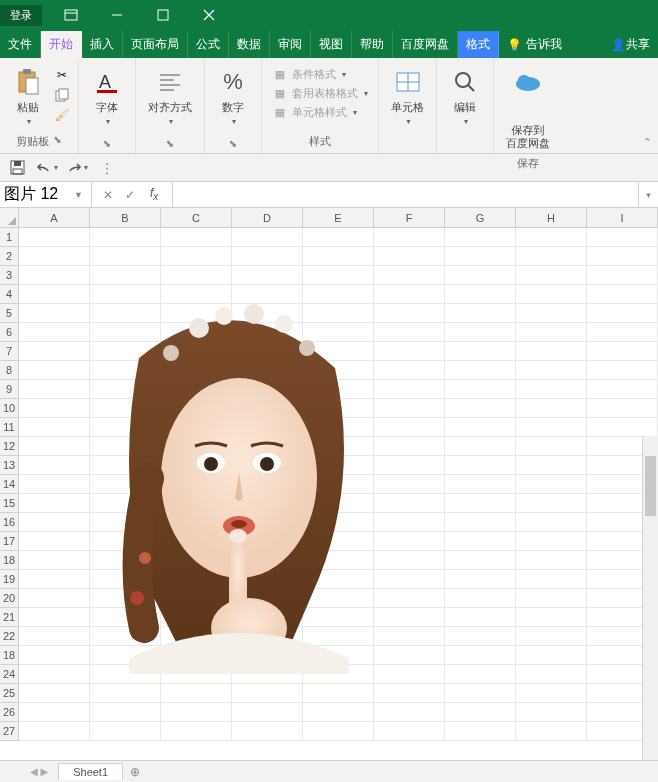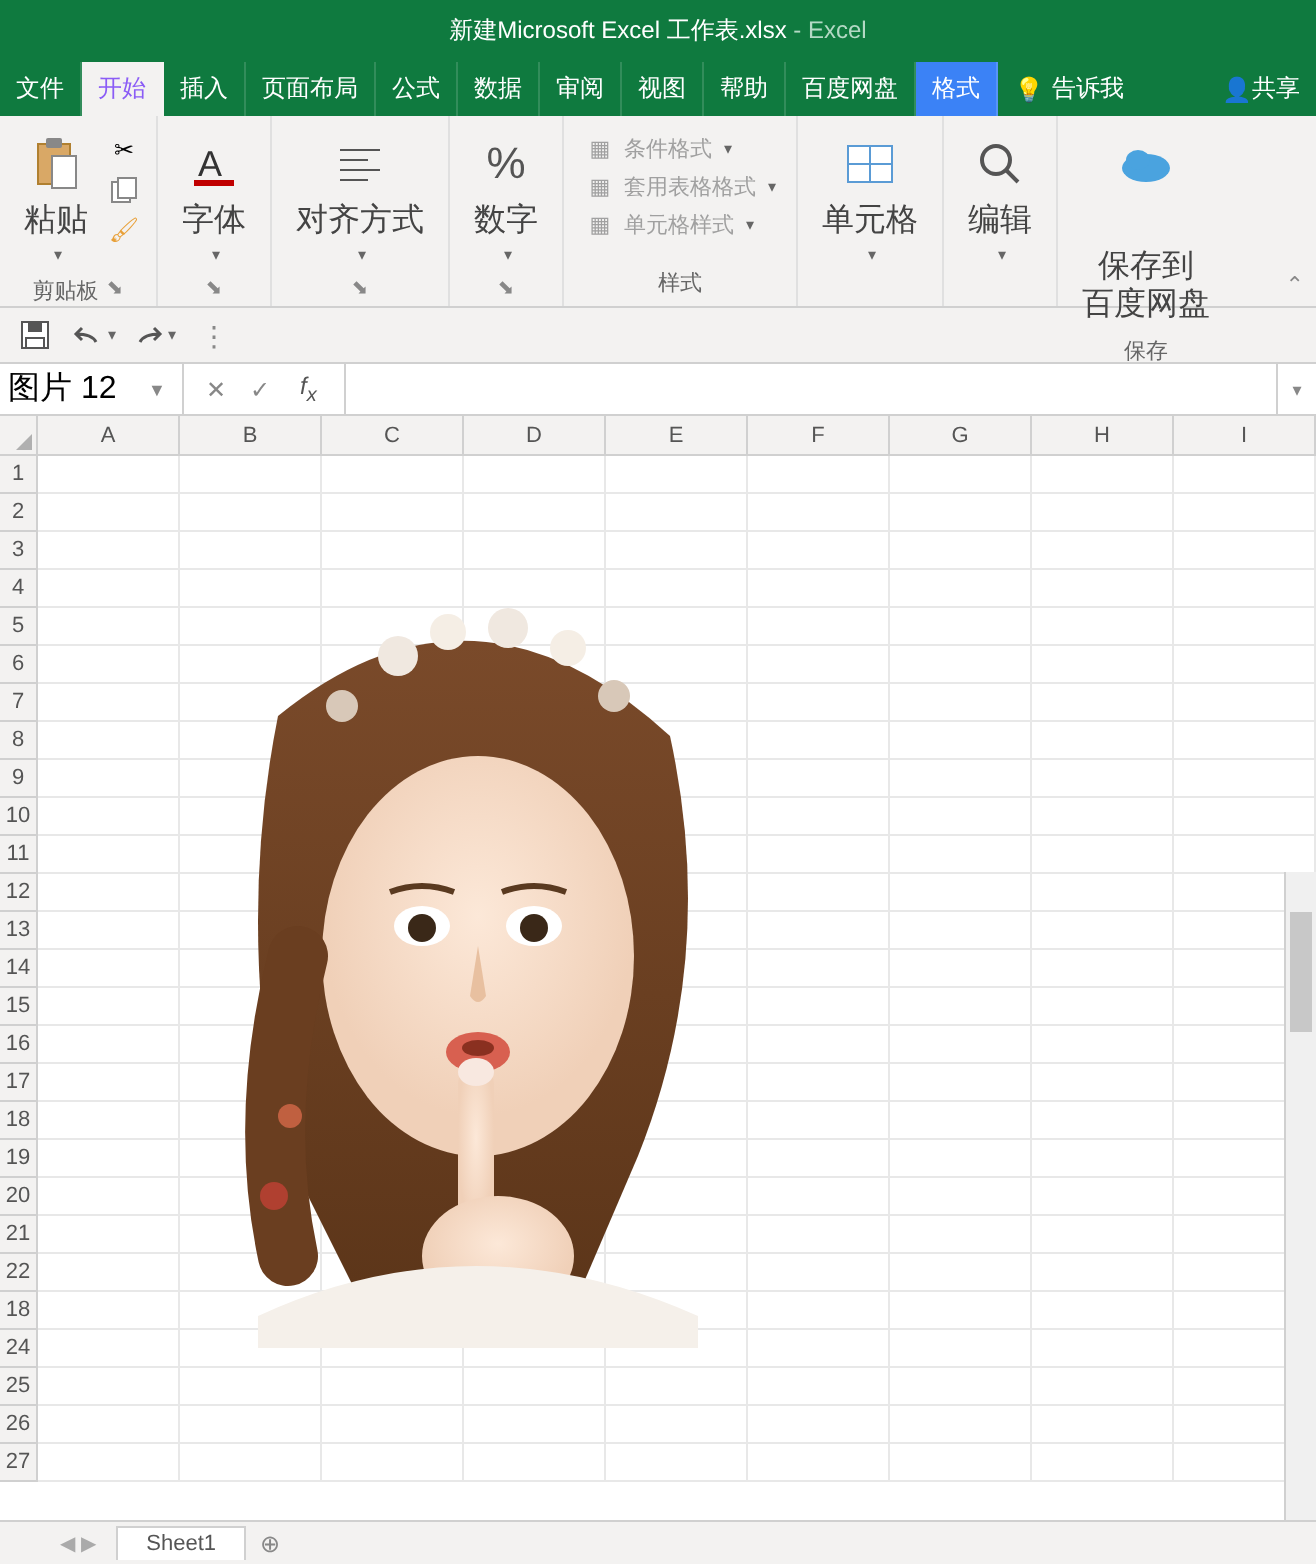--- a/index.html
+++ b/index.html
@@ -15,21 +15,21 @@
 .tab{padding:5px 8px;cursor:pointer;border-right:1px solid rgba(255,255,255,0.15);}
 .tab.active{background:#f3f2f1;color:#8b5cf6;}
 .tab.right{margin-left:auto;display:flex;align-items:center;}
 .ribbon{height:96px;background:#f3f2f1;border-bottom:1px solid #d0d0d0;display:flex;position:relative;}
 .group{display:flex;flex-direction:column;align-items:center;justify-content:space-between;padding:4px 6px 2px;border-right:1px solid #e0e0e0;height:100%;}
 .group-body{display:flex;align-items:flex-start;gap:2px;flex:1;}
 .group-label{font-size:11px;color:#666;padding:2px 0;display:flex;align-items:flex-start;gap:4px;}
 .launcher{font-size:10px;color:#888;cursor:pointer;}
 .big-btn{display:flex;flex-direction:column;align-items:center;justify-content:center;padding:4px 6px;cursor:pointer;gap:2px;}
 .big-btn .icon-box{width:32px;height:32px;display:flex;align-items:center;justify-content:center;font-size:20px;}
-.big-btn .lbl{font-size:16px;color:#444;}
+.big-btn .lbl{font-size:11px;color:#444;}
 .mini-col{display:flex;flex-direction:column;gap:2px;padding-top:4px;}
 .mini-btn{width:20px;height:18px;display:flex;align-items:center;justify-content:center;cursor:pointer;}
 .style-list{display:flex;flex-direction:column;gap:2px;padding:4px 2px;}
 .style-item{display:flex;align-items:center;gap:4px;font-size:11px;color:#a0a0a0;cursor:pointer;padding:1px 2px;}
 .style-item .sicon{width:16px;height:14px;display:flex;align-items:center;justify-content:center;}
 .collapse{position:absolute;right:6px;bottom:4px;font-size:11px;color:#888;cursor:pointer;}
 .qat{height:28px;background:#f3f2f1;border-bottom:1px solid #d0d0d0;display:flex;align-items:center;padding:0 6px;gap:8px;}
 .qat-btn{width:22px;height:22px;display:flex;align-items:center;justify-content:center;cursor:pointer;color:#555;}
 .formula-bar{height:26px;background:#fff;border-bottom:1px solid #d0d0d0;display:flex;align-items:center;}
 .name-box{width:92px;height:100%;border-right:1px solid #d0d0d0;display:flex;align-items:center;padding:0 4px;}
@@ -59,22 +59,44 @@
 .stab-nav{display:flex;gap:2px;color:#aaa;font-size:10px;padding-right:8px;}
 .stab{padding:2px 14px;background:#fff;border:1px solid #d0d0d0;border-bottom:none;font-size:11px;color:#555;}
 .stab-add{width:20px;text-align:center;color:#888;cursor:pointer;}
 .dd-caret{font-size:8px;color:#666;margin-left:2px;}
 svg{display:block;}
 </style>
 </head>
 <body>
 
 <div class="titlebar">
-  <div class="title-left">
-    <span>新建Microsoft Excel 工作表.xlsx</span><span class="dim"> - </span><span class="dim">Excel</span>
+  <div class="title-right">
+    <div class="login-box">登录</div>
+    <div class="win-icon">
+        <svg width="14" height="12">
+          <rect x="1" y="1" width="12" height="10" fill="none" stroke="#fff" stroke-width="1"></rect>
+          <line x1="1" y1="4" x2="13" y2="4" stroke="#fff"></line>
+        </svg>
+      </div>
+    <div class="title-btn">
+        <svg width="12" height="12">
+          <line x1="1" y1="6" x2="11" y2="6" stroke="#fff" stroke-width="1"></line>
+        </svg>
+      </div>
+    <div class="title-btn">
+        <svg width="12" height="12">
+          <rect x="1" y="1" width="10" height="10" fill="none" stroke="#fff" stroke-width="1"></rect>
+        </svg>
+      </div>
+    <div class="title-btn">
+        <svg width="12" height="12">
+          <line x1="1" y1="1" x2="11" y2="11" stroke="#fff" stroke-width="1.2"></line>
+          <line x1="11" y1="1" x2="1" y2="11" stroke="#fff" stroke-width="1.2"></line>
+        </svg>
+      </div>
   </div>
 </div>
 
 <div class="tabs">
   <div class="tab">文件</div>
   <div class="tab active">开始</div>
   <div class="tab">插入</div>
   <div class="tab">页面布局</div>
   <div class="tab">公式</div>
   <div class="tab">数据</div>

